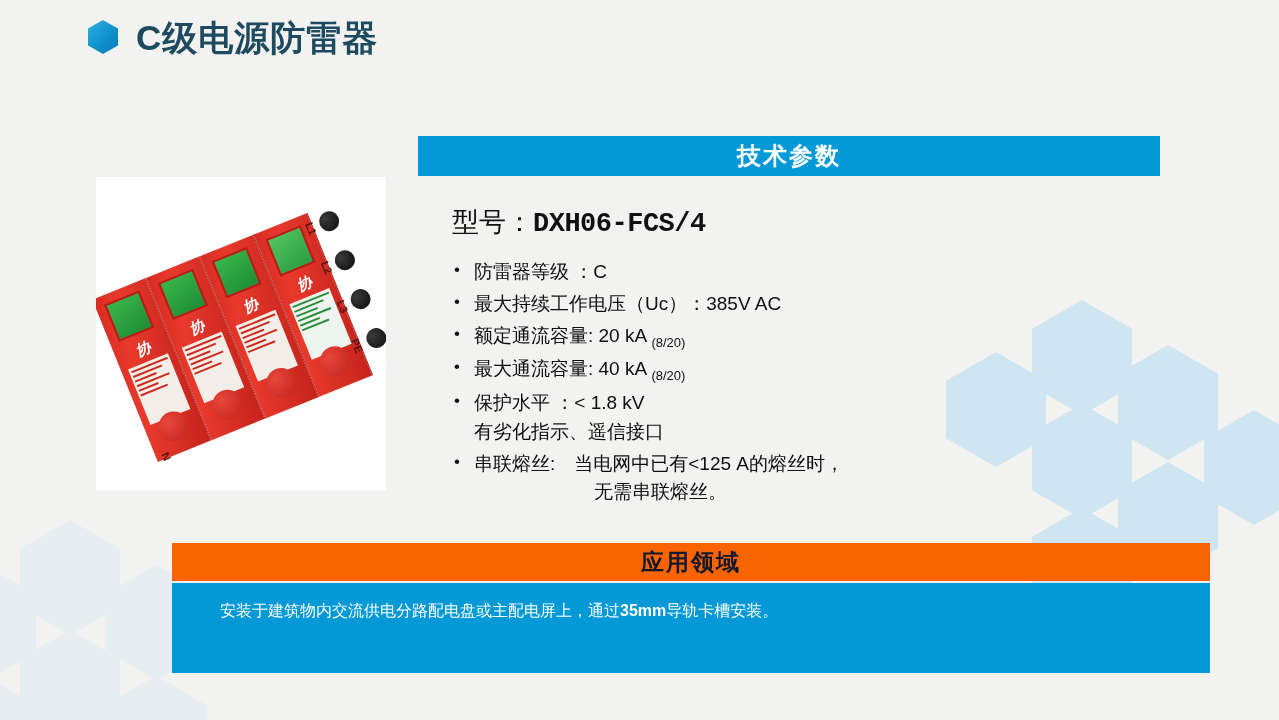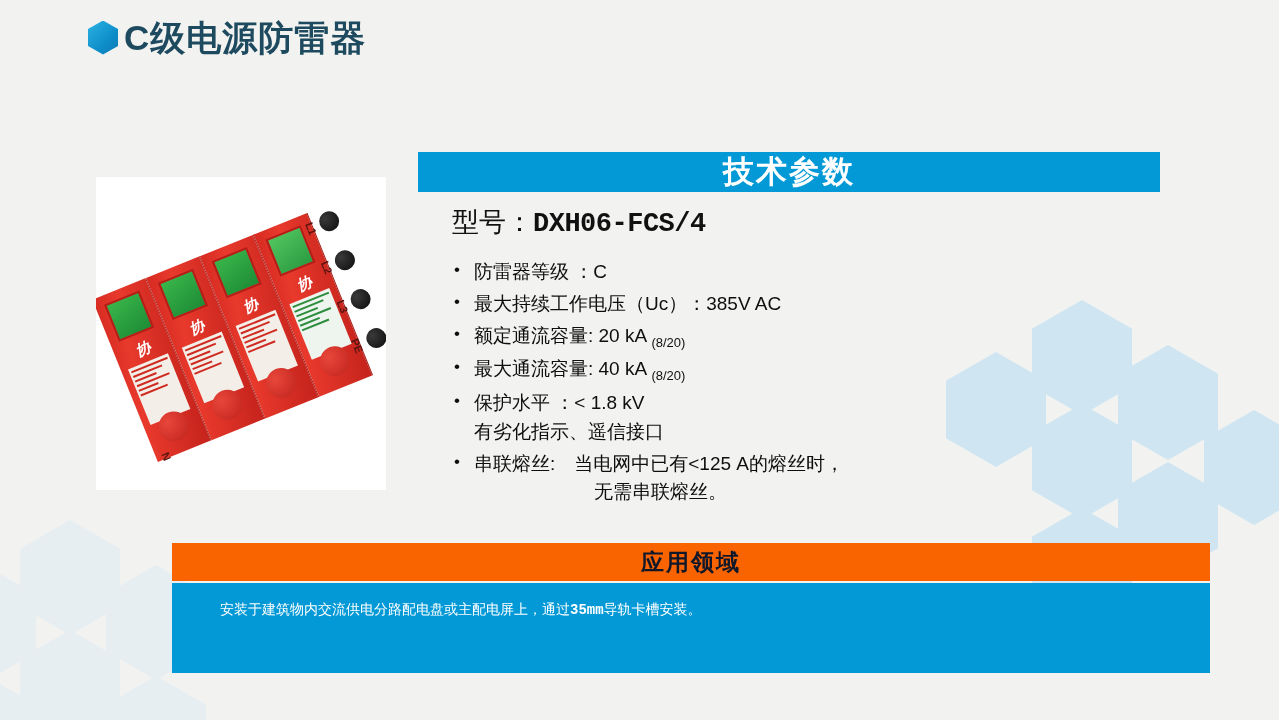--- a/index.html
+++ b/index.html
@@ -30,22 +30,21 @@
     background: #cfe6f2;
   }
   .hex.pale { background: #e6eef2; }
 
   
   #page-header {
     position: absolute;
     left: 88px;
     top: 20px;
     display: flex;
-    align-items: center;
-    gap: 6px;
+    gap: 18px;
   }
   #hex-bullet {
     width: 30px;
     height: 34px;
     clip-path: polygon(50% 0%, 100% 25%, 100% 75%, 50% 100%, 0% 75%, 0% 25%);
     background: linear-gradient(135deg, #2bb3e3 0%, #0e8ec9 60%, #0b7bb5 100%);
     flex: none;
   }
   #page-title {
     font-size: 35px;
@@ -162,27 +161,26 @@
 
   
   #tech-header {
     position: absolute;
     left: 418px;
     top: 136px;
     width: 742px;
     height: 40px;
     background: #0399d6;
     color: #ffffff;
-    font-size: 31px;
+    font-size: 24px;
     font-weight: bold;
     display: flex;
     align-items: center;
     justify-content: center;
     letter-spacing: 2px;
-    margin-top: 16px;
   }
   #model-line {
     position: absolute;
     left: 452px;
     top: 204px;
     font-size: 27px;
     color: #111111;
     white-space: nowrap;
     font-family: Liberation Mono, monospace;
   }
@@ -252,24 +250,23 @@
     left: 172px;
     top: 583px;
     width: 1038px;
     height: 90px;
     background: #0399d6;
   }
   #app-text {
     position: absolute;
     left: 48px;
     top: 18px;
-    font-size: 14px;
+    font-size: 16px;
     color: #ffffff;
     white-space: nowrap;
-    font-family: Liberation Mono, monospace;
   }
   #app-text b { font-weight: bold; }
 </style>
 </head>
 <body>
 
 <div id="bg-layer">
   <div class="hex" style="left:1032px; top:300px;"></div>
   <div class="hex" style="left:1118px; top:345px;"></div>
   <div class="hex" style="left:1032px; top:404px;"></div>

